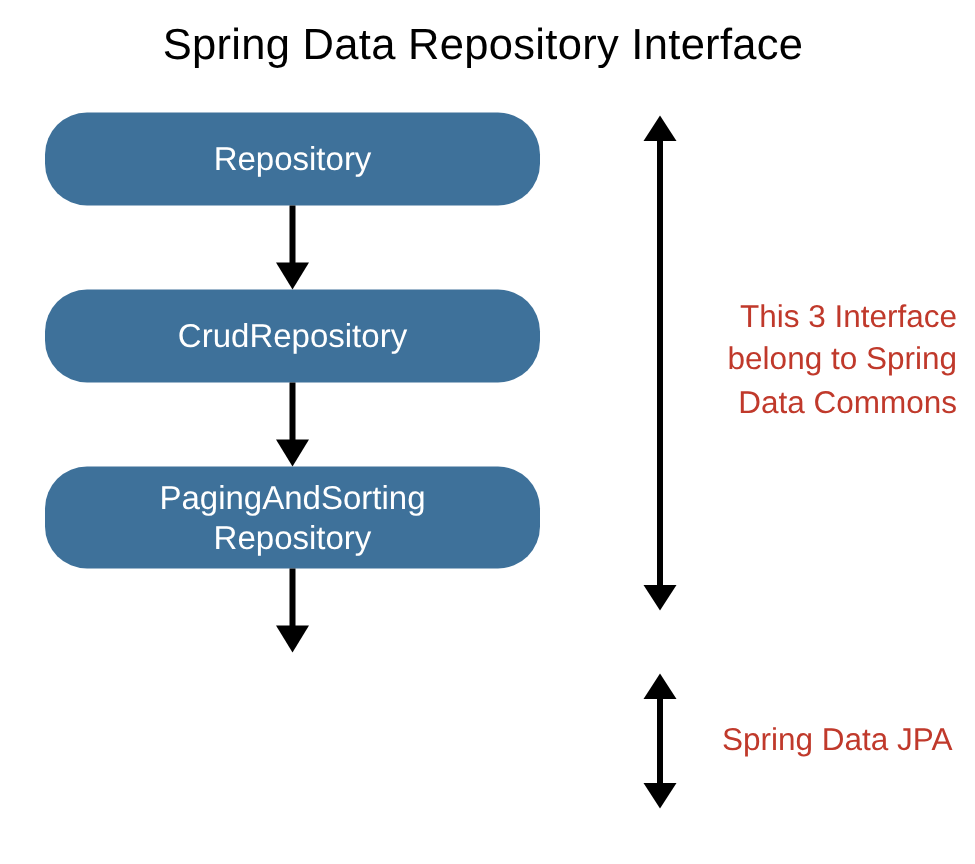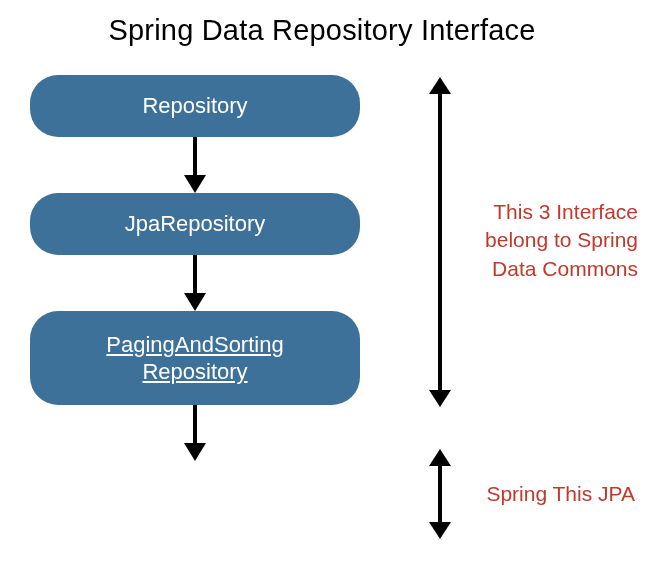--- a/index.html
+++ b/index.html
@@ -36,21 +36,21 @@
     align-items: center;
     justify-content: center;
     font-size: 22px;
     font-weight: 400;
     text-align: center;
     line-height: 1.25;
     padding: 4px 6px;
     border-radius: 28px;
   }
   .box.h1 { height: 62px; }
-  .box.h2 { height: 94px; text-decoration: underline; }
+  .box.h2 { height: 68px; }
   .connector {
     width: 330px;
     height: 56px;
     position: relative;
   }
   .connector .shaft {
     position: absolute;
     left: 50%;
     top: 0;
     width: 4px;
@@ -112,21 +112,21 @@
   <div class="box h1">
     <span>Repository</span>
   </div>
 
   <div class="connector">
     <div class="shaft"></div>
       <div class="head"></div>
   </div>
 
   <div class="box h1">
-    <span>JpaRepository</span>
+    <span>CrudRepository</span>
   </div>
 
   <div class="connector">
     <div class="shaft"></div>
       <div class="head"></div>
   </div>
 
   <div class="box h2">
     <span>PagingAndSorting<br>Repository</span>
   </div>
@@ -142,13 +142,13 @@
 <div class="bracket" style="left:438px; top:94px; height:296px;">
   <div class="cap-top"></div>
   <div class="cap-bot"></div>
 </div>
 <div class="annot" style="left:458px; top:198px; width:180px;">This 3 Interface belong to Spring Data Commons</div>
 
 <div class="bracket" style="left:438px; top:466px; height:56px;">
   <div class="cap-top"></div>
   <div class="cap-bot"></div>
 </div>
-<div class="annot" style="left:460px; top:480px; width:175px;">Spring This JPA</div>
+<div class="annot" style="left:460px; top:480px; width:175px;">Spring Data JPA</div>
 
 </body></html>

